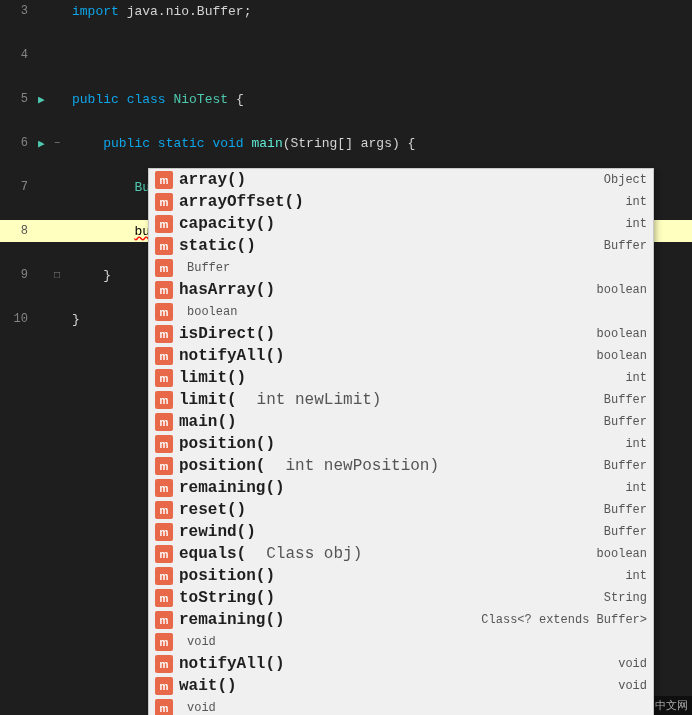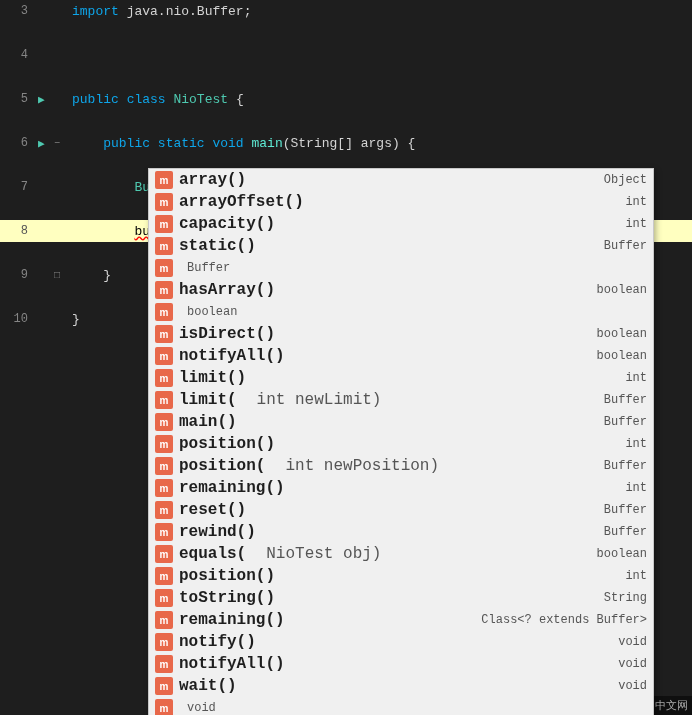--- a/index.html
+++ b/index.html
@@ -329,21 +329,21 @@
     </div>
 
     <div class="ac-item">
       <span class="ac-icon">m</span>
       <span class="ac-name">rewind()</span>
       <span class="ac-type">Buffer</span>
     </div>
 
     <div class="ac-item">
       <span class="ac-icon">m</span>
-      <span class="ac-name"><b>equals(</b><span class="ac-param">NioTest obj)</span></span>
+      <span class="ac-name"><b>equals(</b><span class="ac-param">Class obj)</span></span>
       <span class="ac-type">boolean</span>
     </div>
 
     <div class="ac-item">
       <span class="ac-icon">m</span>
       <span class="ac-name">position()</span>
       <span class="ac-type">int</span>
     </div>
 
     <div class="ac-item">
@@ -353,21 +353,20 @@
     </div>
 
     <div class="ac-item">
       <span class="ac-icon">m</span>
       <span class="ac-name">remaining()</span>
       <span class="ac-type">Class&lt;? extends Buffer&gt;</span>
     </div>
 
     <div class="ac-item">
       <span class="ac-icon">m</span>
-      <span class="ac-name">notify()</span>
       <span class="ac-type">void</span>
     </div>
 
     <div class="ac-item">
       <span class="ac-icon">m</span>
       <span class="ac-name">notifyAll()</span>
       <span class="ac-type">void</span>
     </div>
 
     <div class="ac-item">

